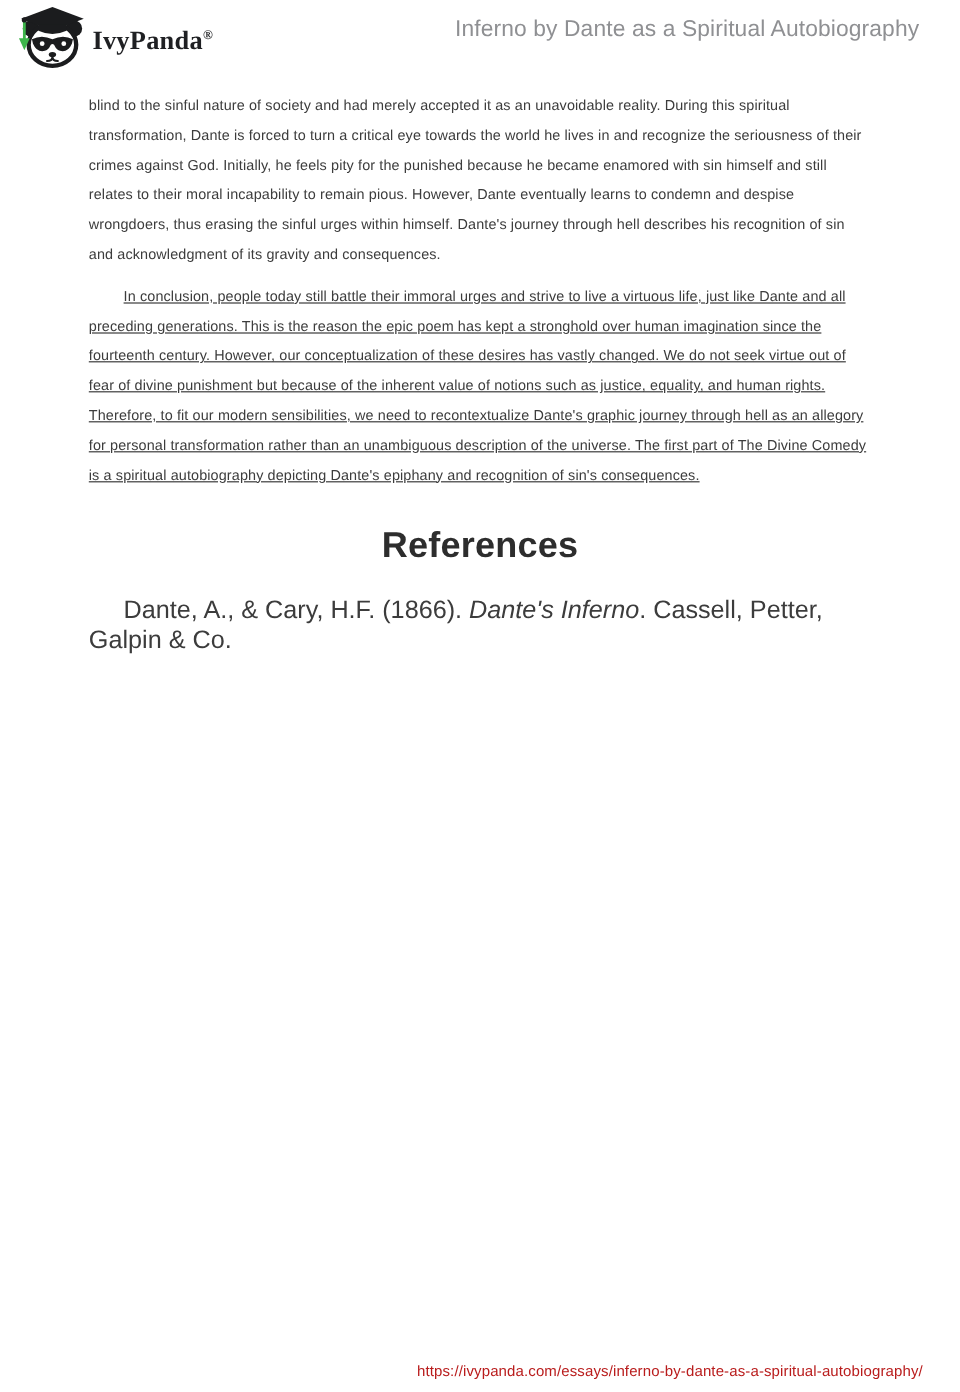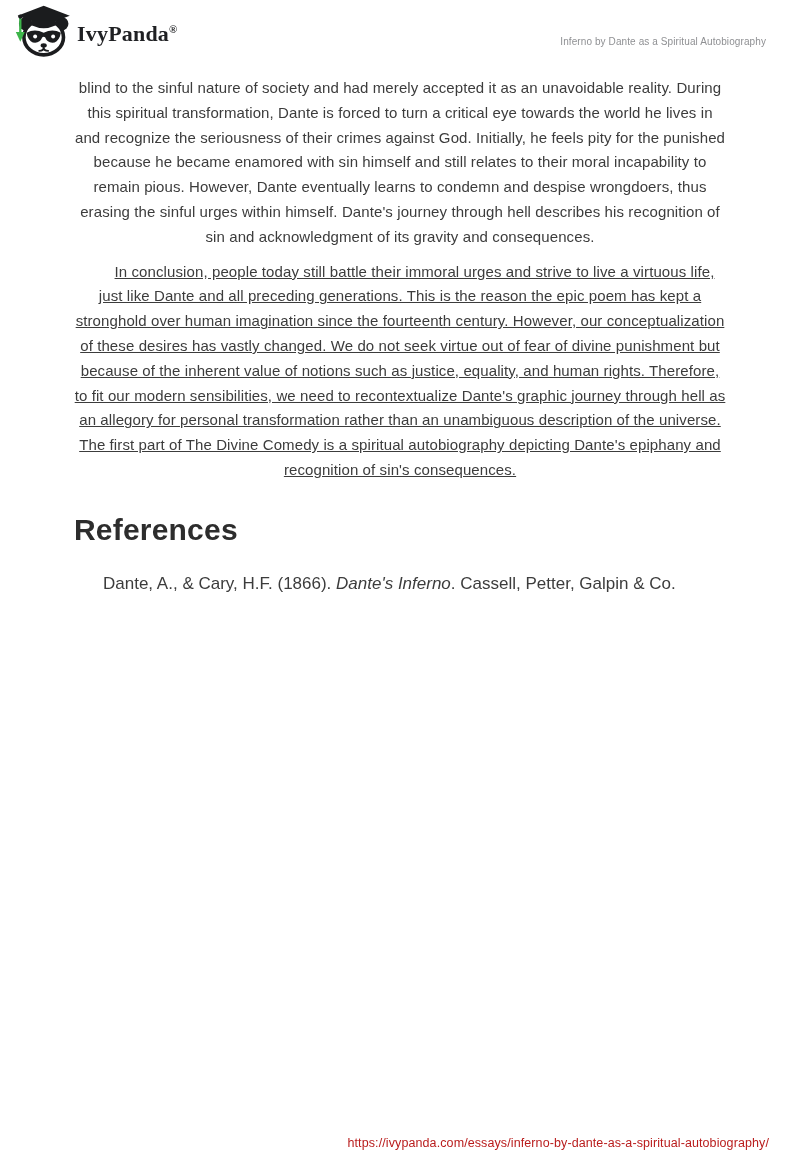--- a/index.html
+++ b/index.html
@@ -38,50 +38,49 @@
   }
   .logo-reg {
     font-size: 11px;
     vertical-align: super;
     font-weight: 700;
   }
   .doc-title {
     position: absolute;
     right: 34px;
     top: 14px;
-    font-size: 10px;
+    font-size: 19px;
     color: #8f9093;
     letter-spacing: 0.1px;
-    margin-top: 22px;
   }
 
   
   .content {
     padding: 12px 74px 0 74px;
     color: #3c3c3c;
   }
   .content p.body-par {
     margin: 0 0 10px 0;
-    font-size: 15px;
+    font-size: 12px;
     line-height: 24.8px;
     letter-spacing: 0.1px;
-    text-align: center;
   }
   .content p.indent { text-indent: 29px; text-decoration: underline; }
 
   .references-heading {
     margin: 30px 0 0 0;
     font-size: 30px;
     font-weight: 700;
     color: #2d2d2d;
     letter-spacing: 0.2px;
+    text-align: center;
   }
   .reference-entry {
     margin: 25px 0 0 0;
-    font-size: 17px;
+    font-size: 21px;
     line-height: 24.8px;
     text-indent: 29px;
   }
   .reference-entry .ital { font-style: italic; }
 
   
   .page-footer-url {
     position: absolute;
     right: 31px;
     bottom: 10px;

